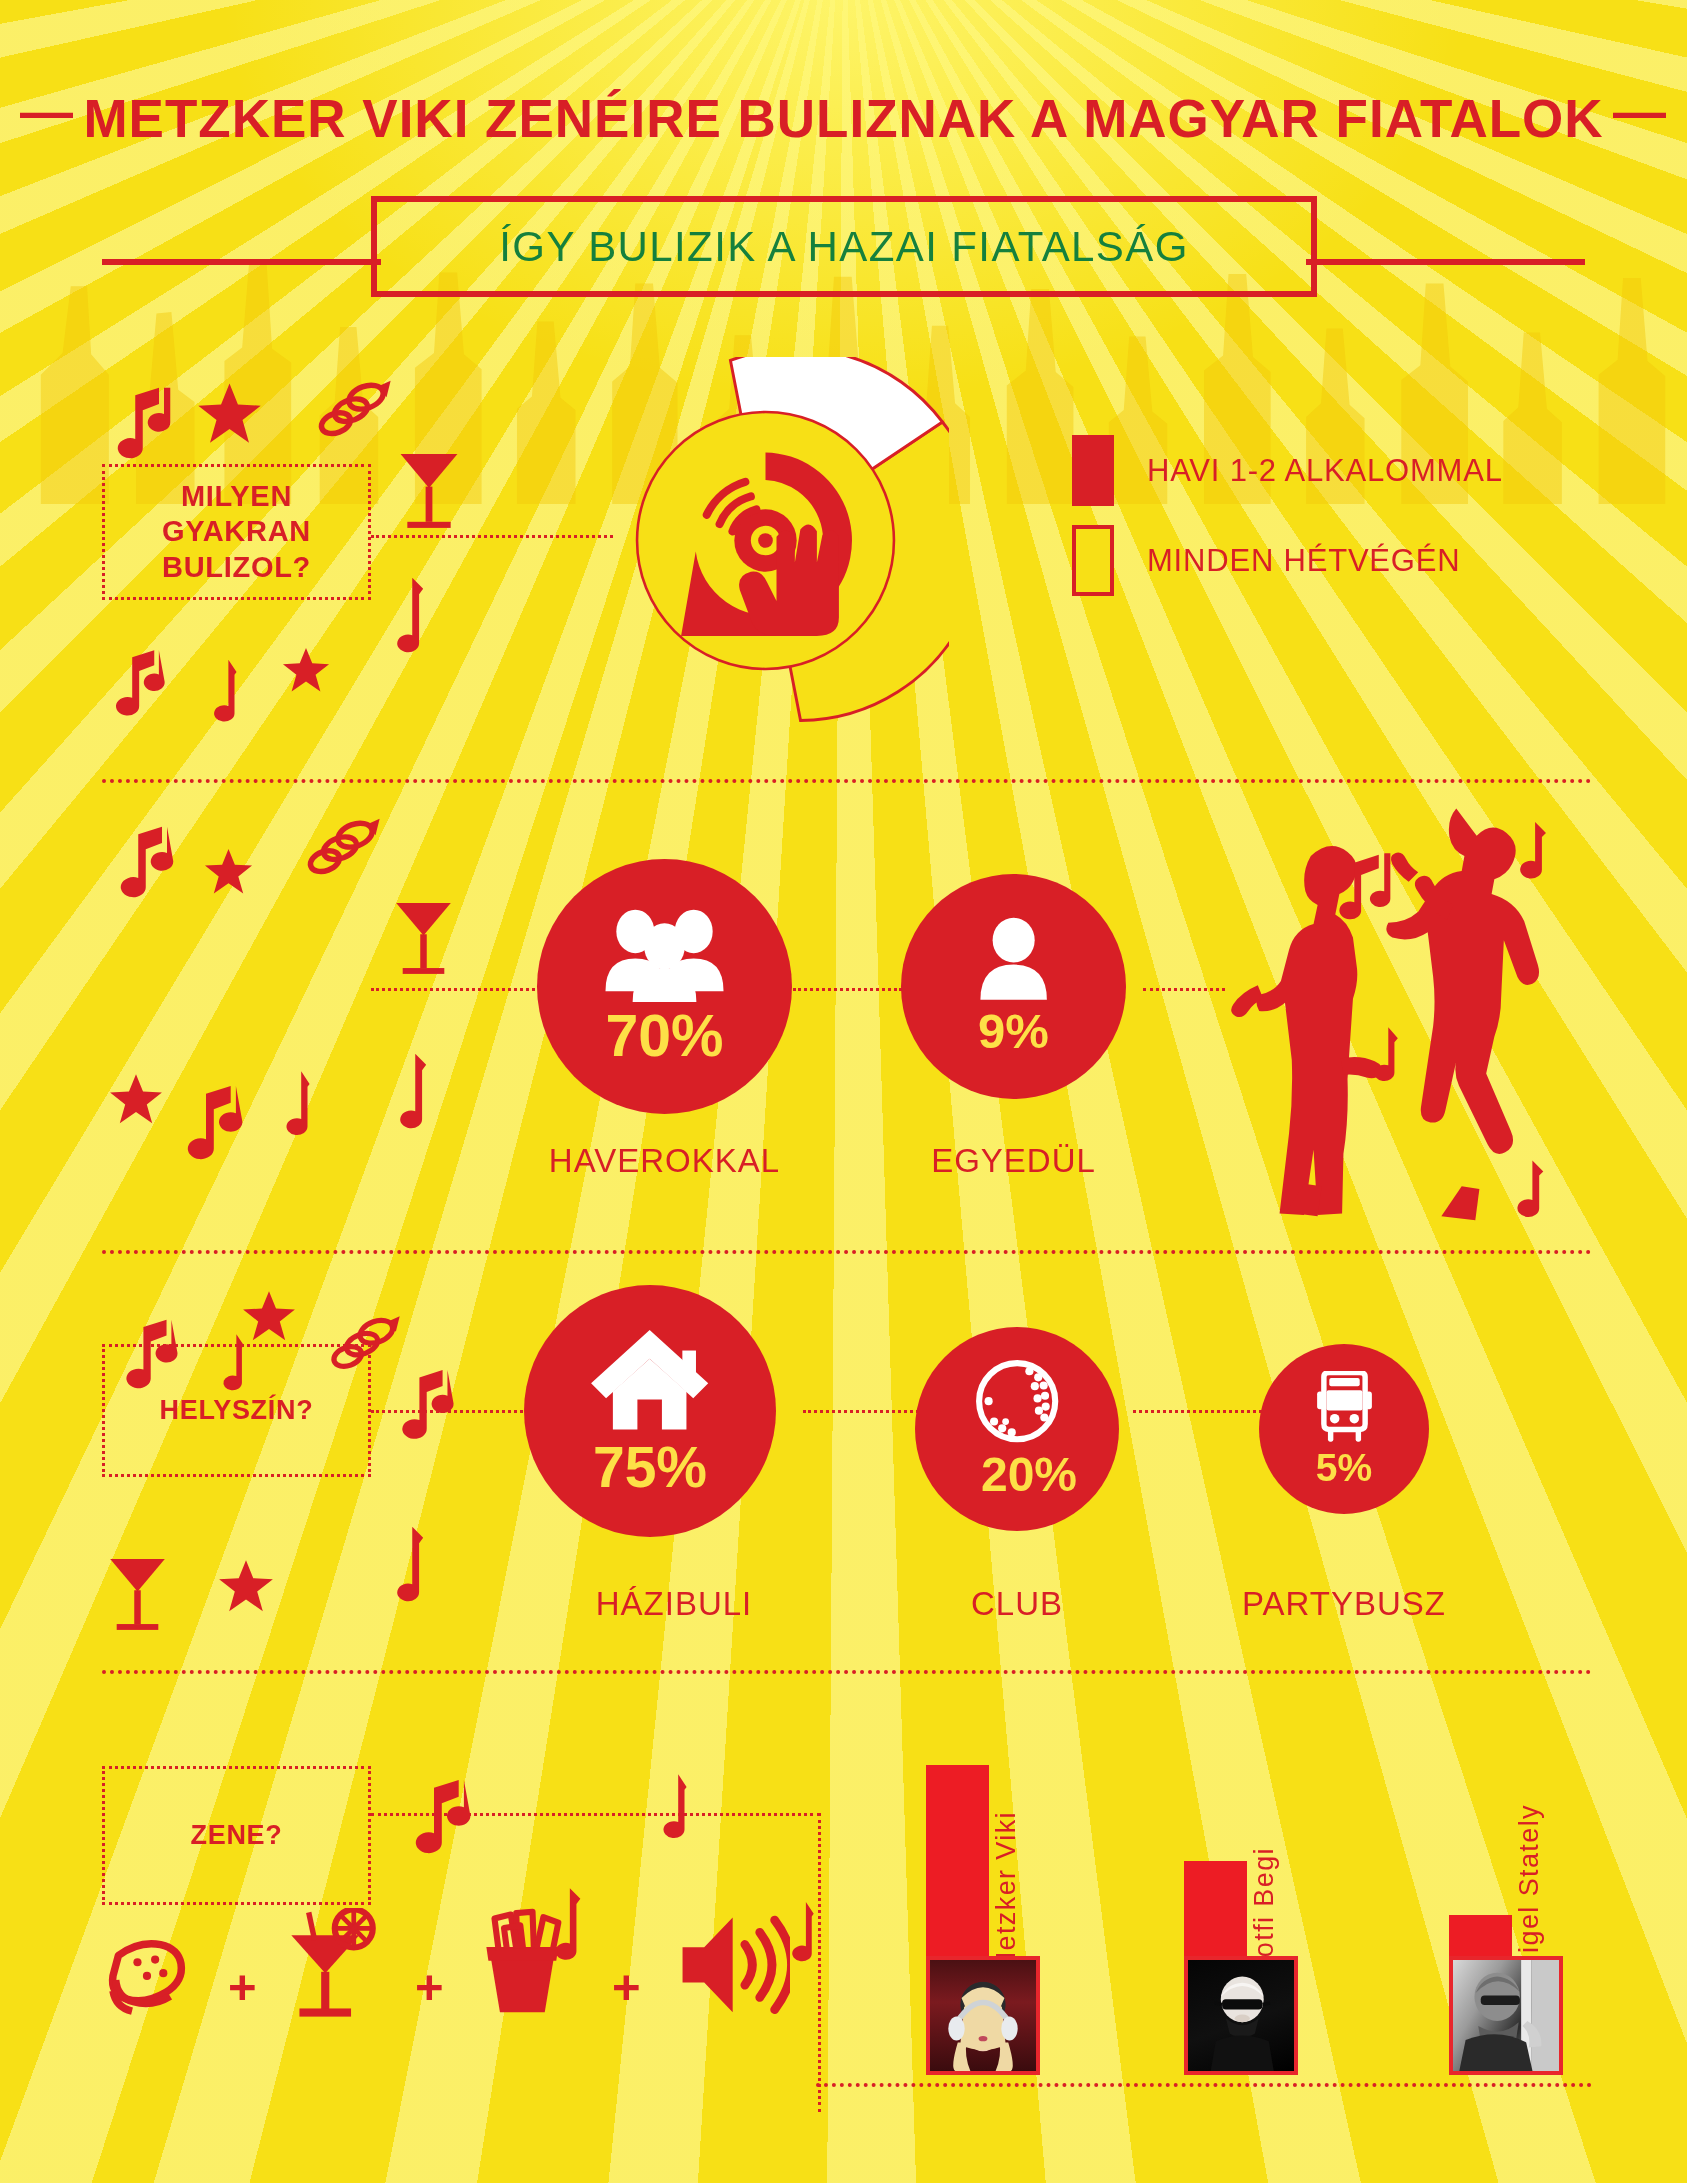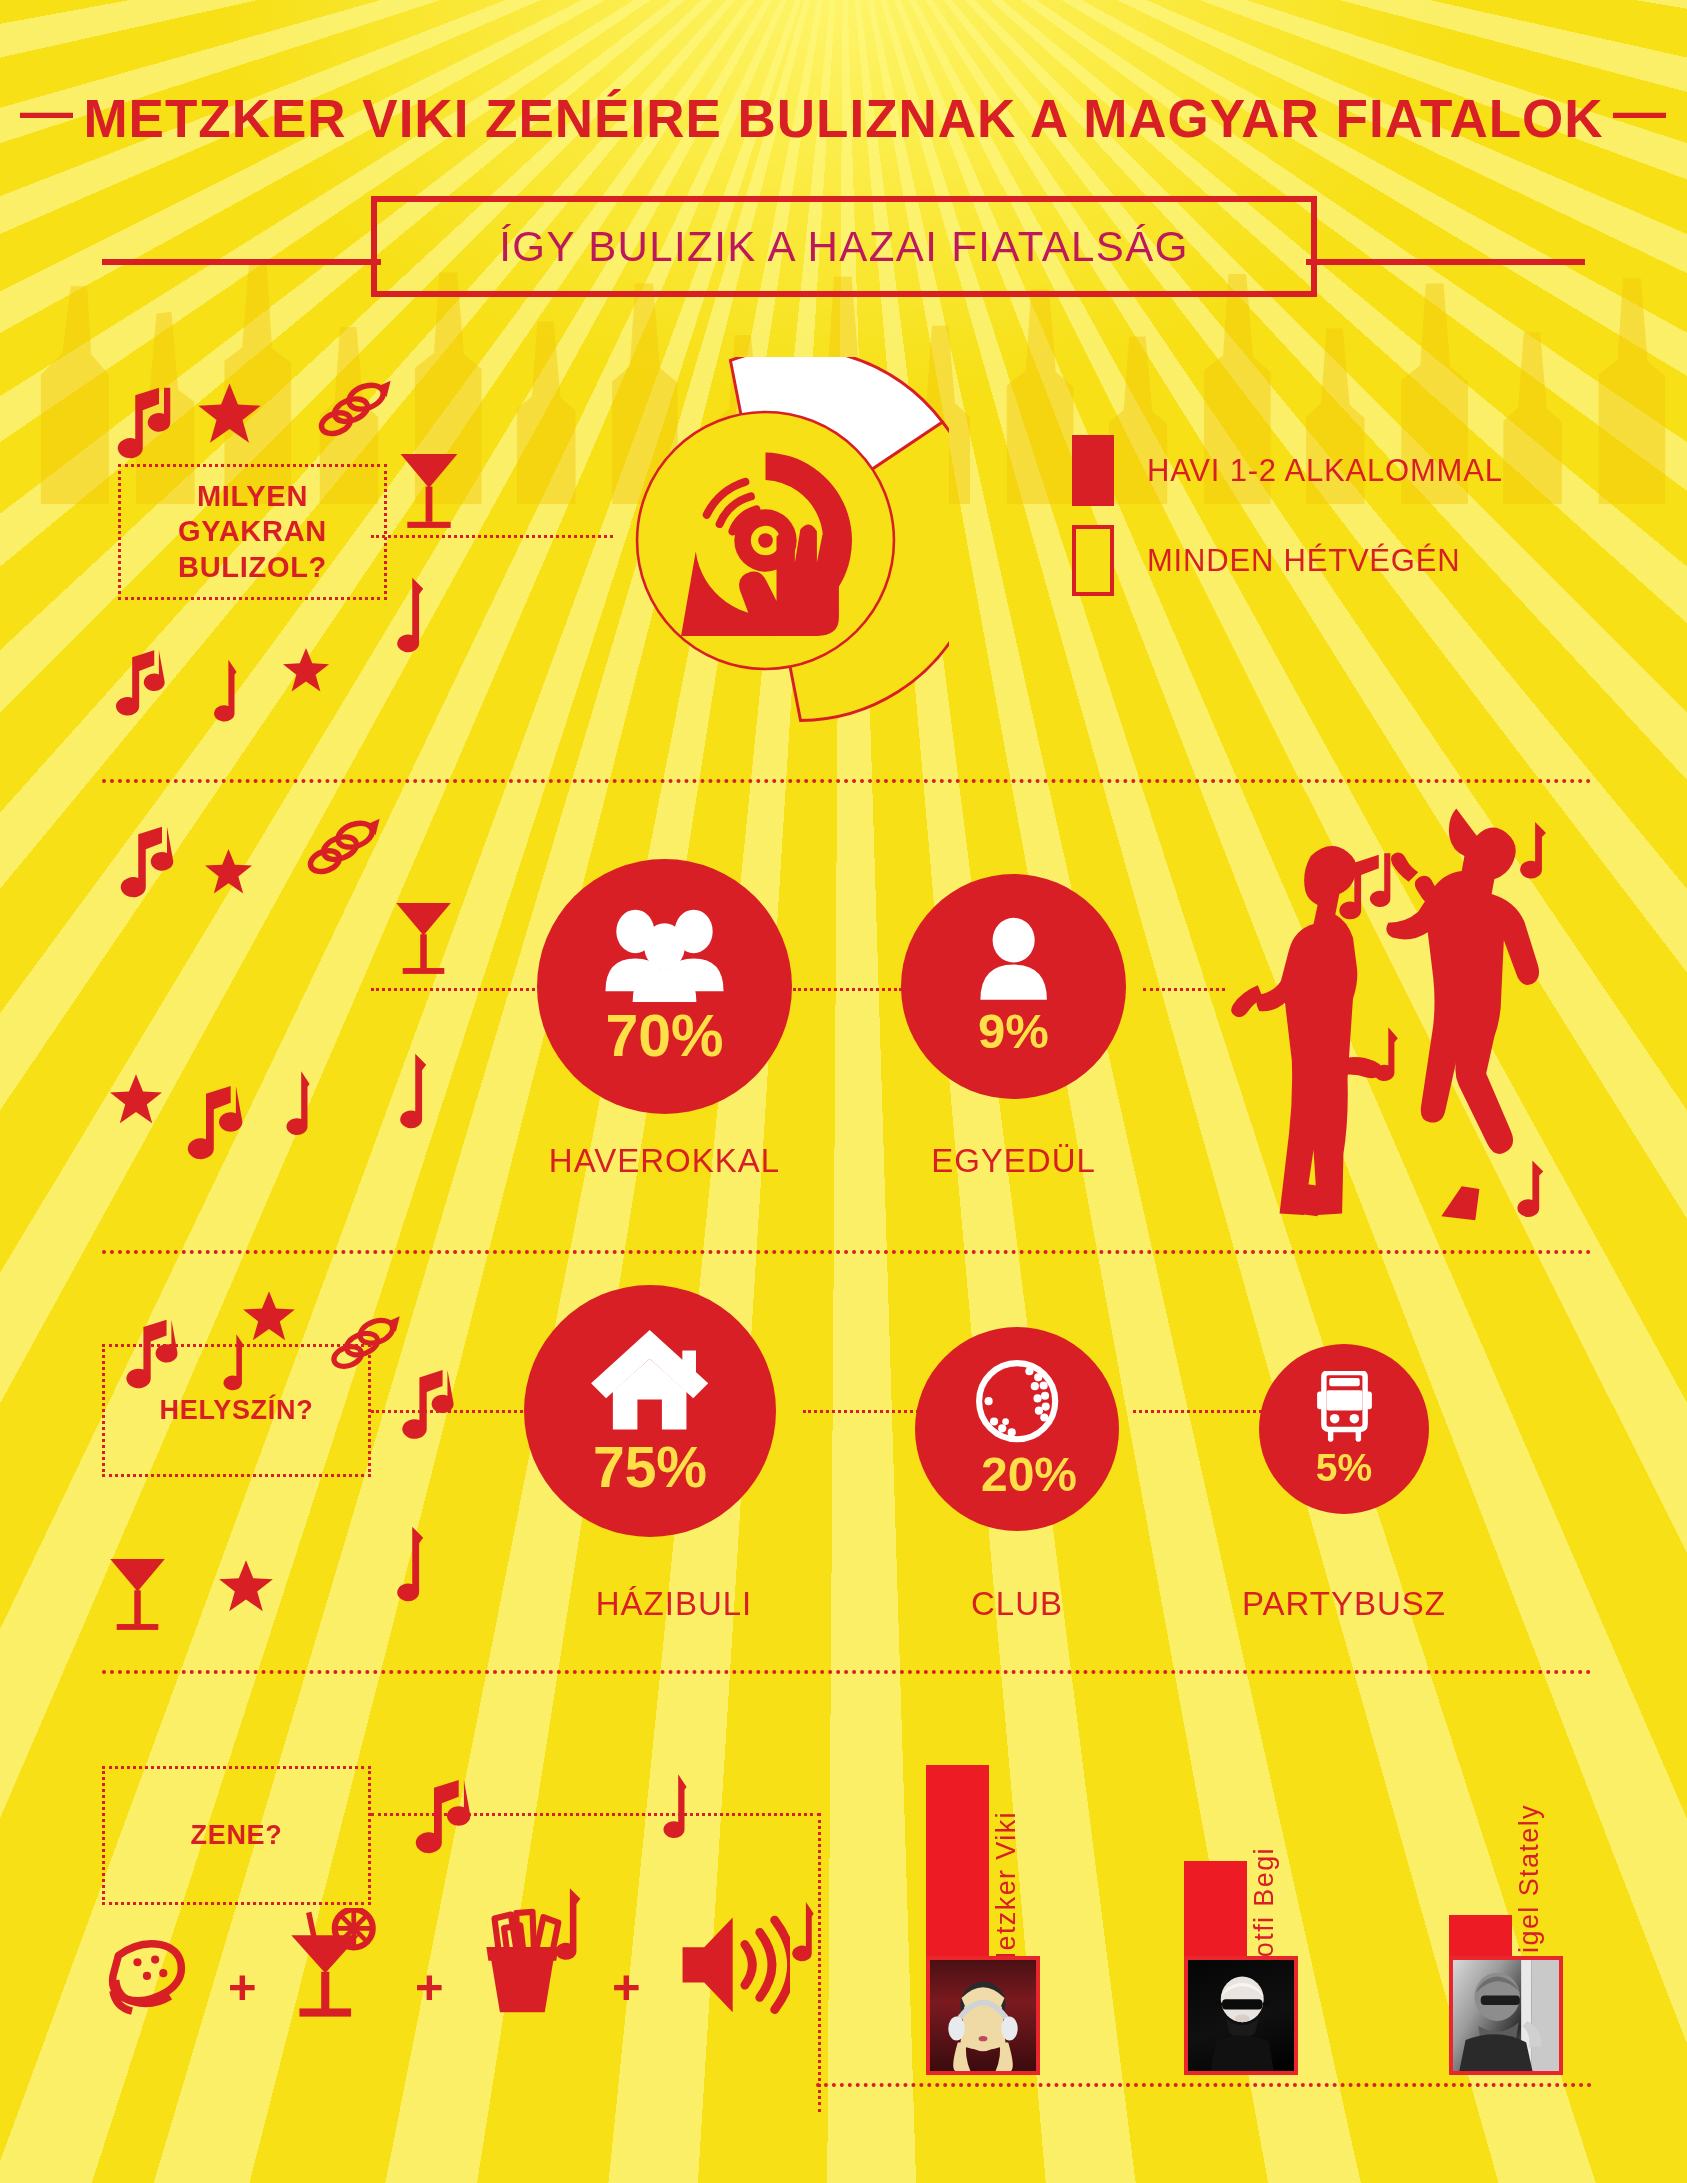--- a/index.html
+++ b/index.html
@@ -41,21 +41,21 @@
   }
   .sub-rule-left{left:102px;width:279px;}
   .sub-rule-right{left:1306px;width:279px;}
 
   .sub-box{
     position:absolute;left:371px;top:196px;width:946px;height:101px;
     border:6.1px solid #D81F26;box-sizing:border-box;
     display:flex;align-items:center;justify-content:center;
   }
   .sub-box span{
-    color:#be185d;font-size:42px;letter-spacing:1.4px;white-space:nowrap;text-align:center;
+    color:#15803d;font-size:42px;letter-spacing:1.4px;white-space:nowrap;text-align:center;
   }
 
   
   .qbox{
     position:absolute;
     border:3.4px dotted #D81F26;
     box-sizing:border-box;
     display:flex;align-items:center;justify-content:center;
     text-align:center;
     color:#D81F26;font-weight:bold;
@@ -185,21 +185,21 @@
   <svg class="deco" style="left:197px;top:657px;width:41px;height:68px" viewBox="0 0 60 100">
       <path d="M46 4 L46 72 a15 12 0 1 0 9 11 L55 26 L58 22 Z" fill="#D81F26"></path>
     </svg>
   <svg class="deco" style="left:282px;top:646px;width:48px;height:48px" viewBox="0 0 100 100">
       <path d="M50 4 L63 36 L98 38 L70 60 L80 95 L50 74 L20 95 L30 60 L2 38 L37 36 Z" fill="#D81F26"></path>
     </svg>
   <svg class="deco" style="left:378px;top:575px;width:48px;height:82px" viewBox="0 0 70 120">
       <path d="M50 4 L50 88 a16 13 0 1 0 10 12 L60 28 L66 20 Z" fill="#D81F26"></path>
     </svg>
 
-  <div class="qbox" style="left:118px;top:464px;width:269px;height:136px;font-size:29px;letter-spacing:0.7px;">
+  <div class="qbox" style="left:102px;top:464px;width:269px;height:136px;font-size:29px;letter-spacing:0.7px;">
     <span style="white-space:pre-line">MILYEN
 GYAKRAN
 BULIZOL?</span>
   </div>
 
   <div class="hdots" style="left:371px;top:535px;width:242px;"></div>
 
   <svg style="position:absolute;left:582px;top:357px;width:367px;height:367px;" viewBox="0 0 200 200">
 
     <path d="M 100 100 L 80.9 1.9 A 100 100 0 1 1 119.1 198.1 Z" fill="#D81F26"></path>

